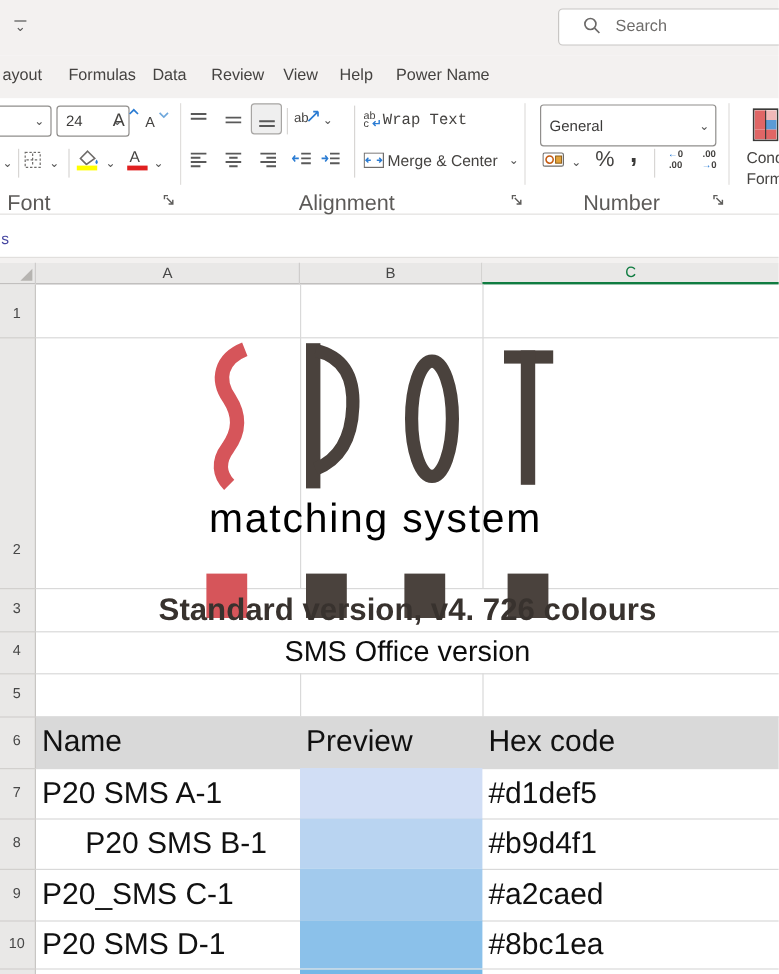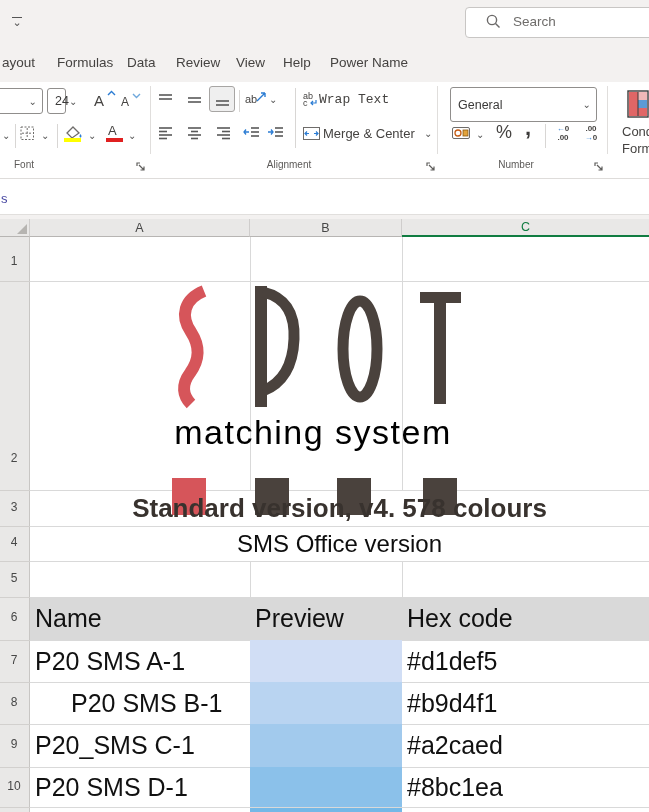--- a/index.html
+++ b/index.html
@@ -26,21 +26,21 @@
   
   .ribbon { left:0; top:82px; width:649px; height:97px; background:#fff; border-bottom:1px solid #dedcda; }
   .ribbon .abs { position:absolute; }
   .combo { border:1px solid #908e8c; border-radius:3px; background:#fff; color:#3b3a39;
            font-size:12.5px; display:flex; align-items:center; }
   .combo .val { padding-left:7px; flex:1; }
   .combo .dd { color:#555; font-size:10px; padding-right:5px; }
   .dd-arrow { color:#555; font-size:10px; }
   .gsep { width:1px; background:#e0dedc; top:4px; height:68px; }
   .msep { width:1px; background:#d8d6d4; }
-  .glabel { font-size:10px; color:#5c5a58; text-align:center; top:77px; }
+  .glabel { font-size:18px; color:#5c5a58; text-align:center; top:77px; }
   .launcher { top:80px; }
   .icon-line { stroke:#595959; stroke-width:1.6; }
   .blue { color:#2b7cd3; }
   .btn-sel { border:1px solid #a7a5a3; background:#efefef; border-radius:3px; }
   .rib-label { font-size:13px; color:#454341; white-space:nowrap; }
   .two-line { font-size:8px; line-height:9px; color:#454341; text-align:center; font-weight:bold; }
 
   
   .fbar { left:0; top:179px; width:649px; height:36px; background:#fff; border-bottom:1px solid #e1dfdd; }
   .fbar-frag { left:1px; top:12px; font-size:13px; color:#4747a1; }
@@ -98,21 +98,21 @@
   <span class="tab t5">Help</span>
   <span class="tab t6">Power Name</span>
 </div>
 
 <div class="abs ribbon">
 
   <div class="abs combo" style="left:-70px; top:6px; width:113px; height:26px;">
     <span class="val"></span>
       <span class="dd">⌄</span>
   </div>
-  <div class="abs combo" style="left:47px; top:6px; width:19px; height:26px;">
+  <div class="abs combo" style="left:47px; top:6px; width:61px; height:26px;">
     <span class="val">24</span>
       <span class="dd">⌄</span>
   </div>
   <div class="abs" style="left:94px; top:8px; width:24px; height:22px;">
     <span style="position:absolute;left:0;top:2px;font-size:15px;color:#454341;">A</span>
     <svg style="position:absolute;left:13px;top:0;" width="9" height="6">
         <path d="M1,5 L4.5,1.5 L8,5" fill="none" stroke="#2b7cd3" stroke-width="1.4"></path>
       </svg>
   </div>
   <div class="abs" style="left:121px; top:8px; width:24px; height:22px;">
@@ -350,21 +350,21 @@
     <path d="M44,8 C24,16 20,33 31,49 C40,63 40,76 30,90 C21,102 23,113 31,121" fill="none" stroke-width="12" style="stroke: rgb(214, 85, 90);"></path>
     <rect x="95" y="3" width="12" height="121" style="fill: rgb(74, 66, 61);"></rect>
     <path d="M103,9 C128,15 135,33 134,56 C133,82 123,100 103,108" fill="none" stroke-width="11" style="stroke: rgb(74, 66, 61);"></path>
     <ellipse cx="200" cy="66" rx="17" ry="48" fill="none" stroke-width="11" style="stroke: rgb(74, 66, 61);"></ellipse>
     <rect x="260" y="9" width="41" height="11" style="fill: rgb(74, 66, 61);"></rect>
     <rect x="274" y="9" width="12" height="112" style="fill: rgb(74, 66, 61);"></rect>
   </svg>
 </div>
 <div class="abs tagline" style="color: #000000;">matching system</div>
 
-<div class="abs title1">Standard version, v4. 578 colours</div>
+<div class="abs title1">Standard version, v4. 726 colours</div>
 <div class="abs title2">SMS Office version</div>
 
 <div class="abs cell-text" style="left:35px;  top:597px; height:43px;">Name</div>
 <div class="abs cell-text" style="left:255px; top:597px; height:43px;">Preview</div>
 <div class="abs cell-text" style="left:407px; top:597px; height:43px;">Hex code</div>
 
 <div class="abs cell-text" style="left:35px;  top:640px; height:42px;">P20 SMS A-1</div>
 <div class="abs cell-text" style="left:407px; top:640px; height:42px;">#d1def5</div>
 <div class="abs cell-text" style="left:35px;  top:682px; height:42px;margin-left:36px;">P20 SMS B-1</div>
 <div class="abs cell-text" style="left:407px; top:682px; height:42px;">#b9d4f1</div>

